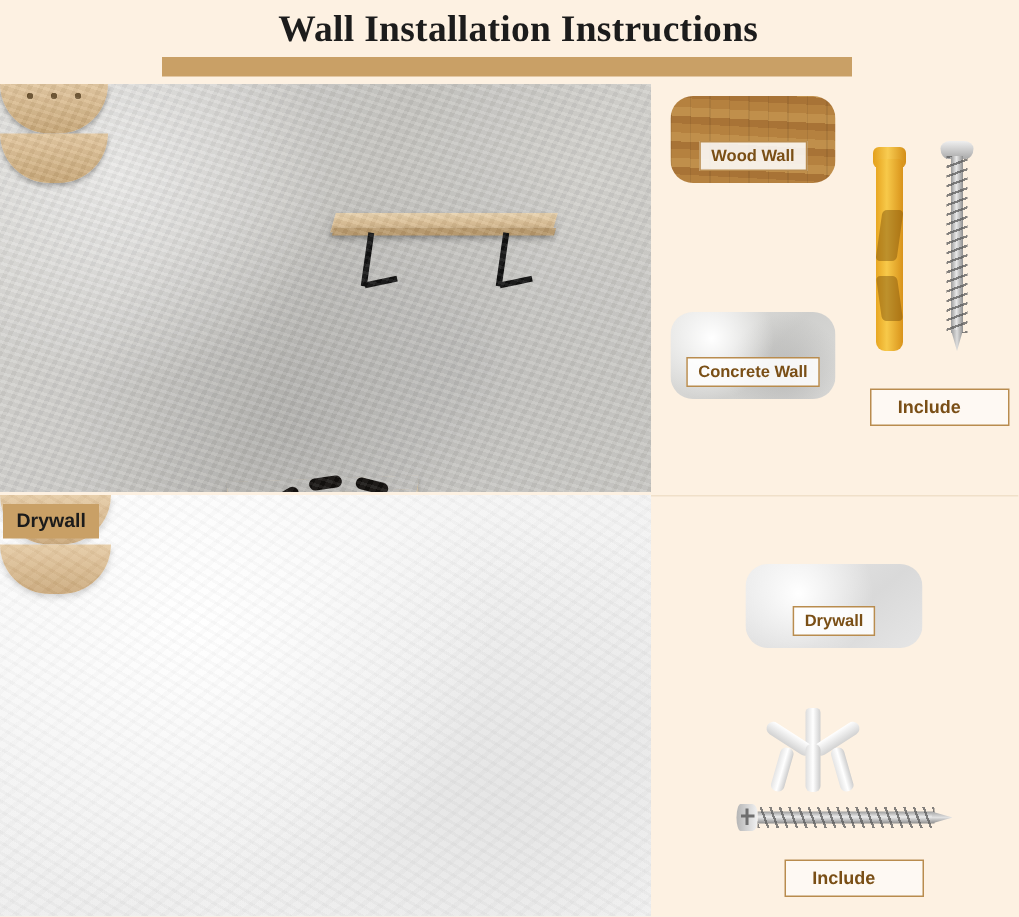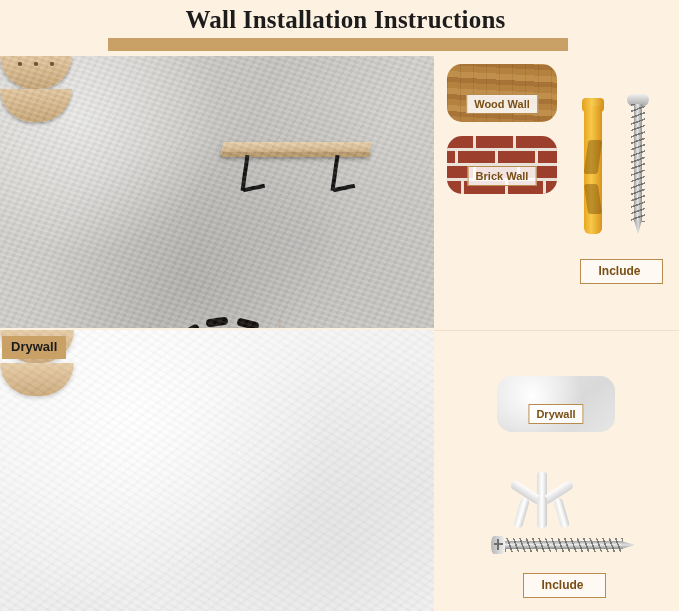--- a/index.html
+++ b/index.html
@@ -174,21 +174,21 @@
     left:497px;top:376px;width:118px;height:56px;
     background:
       radial-gradient(circle at 30% 35%, #ffffff, rgba(255,255,255,0) 55%),
       linear-gradient(140deg,#e9e9e9,#d9d9d9 60%,#e6e6e6);
   }
 
   
   .include-box{
     position:absolute;border:1px solid #b98c4e;background:rgba(255,255,255,.6);
     color:#7a4f16;font-size:12px;font-weight:bold;text-align:center;
-    padding:4px 4px 5px 0;
+    padding:4px 14px 5px 0;
   }
   .inc-top{left:580px;top:259px;width:77px;}
   .inc-bottom{left:523px;top:573px;width:77px;}
 
   
   .anchor{
     position:absolute;left:582px;top:92px;width:22px;height:148px;
   }
   .anchor .body{
     position:absolute;left:2px;top:14px;width:18px;height:128px;
@@ -298,37 +298,24 @@
   </div>
 
   <div class="tag tag-drywall">Drywall</div>
 
   <div class="right-divider"></div>
 
   <div class="swatch sw-wood">
     <span class="swatch-label">Wood Wall</span>
   </div>
 
-  <div class="swatch sw-brick">
-    <span class="mortar" style="left:0;top:12px;width:110px;height:3px;"></span>
-    <span class="mortar" style="left:0;top:27px;width:110px;height:3px;"></span>
-    <span class="mortar" style="left:0;top:42px;width:110px;height:3px;"></span>
-    <span class="mortar" style="left:26px;top:0;width:3px;height:12px;"></span>
-    <span class="mortar" style="left:66px;top:0;width:3px;height:12px;"></span>
-    <span class="mortar" style="left:8px;top:15px;width:3px;height:12px;"></span>
-    <span class="mortar" style="left:48px;top:15px;width:3px;height:12px;"></span>
-    <span class="mortar" style="left:88px;top:15px;width:3px;height:12px;"></span>
-    <span class="mortar" style="left:26px;top:30px;width:3px;height:12px;"></span>
-    <span class="mortar" style="left:70px;top:30px;width:3px;height:12px;"></span>
-    <span class="mortar" style="left:14px;top:45px;width:3px;height:13px;"></span>
-    <span class="mortar" style="left:58px;top:45px;width:3px;height:13px;"></span>
-    <span class="mortar" style="left:96px;top:45px;width:3px;height:13px;"></span>
-    <span class="swatch-label">Brick Wall</span>
-  </div>
-
+
+  <div class="swatch sw-concrete">
+    <span class="swatch-label">Concrete Wall</span>
+  </div>
 
   <div class="anchor">
     <div class="head"></div>
     <div class="body"></div>
     <div class="slotA"></div>
     <div class="slotB"></div>
   </div>
 
   <div class="screw">
     <div class="head"></div>

